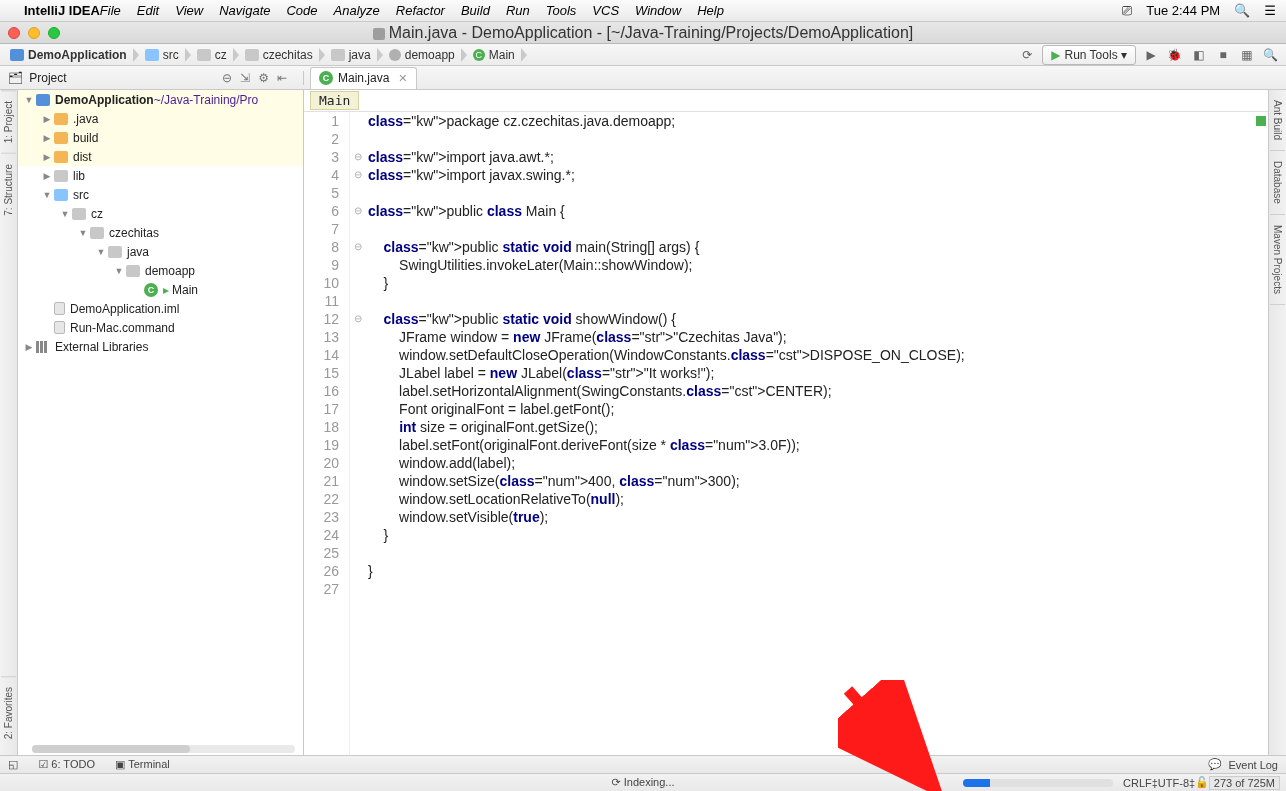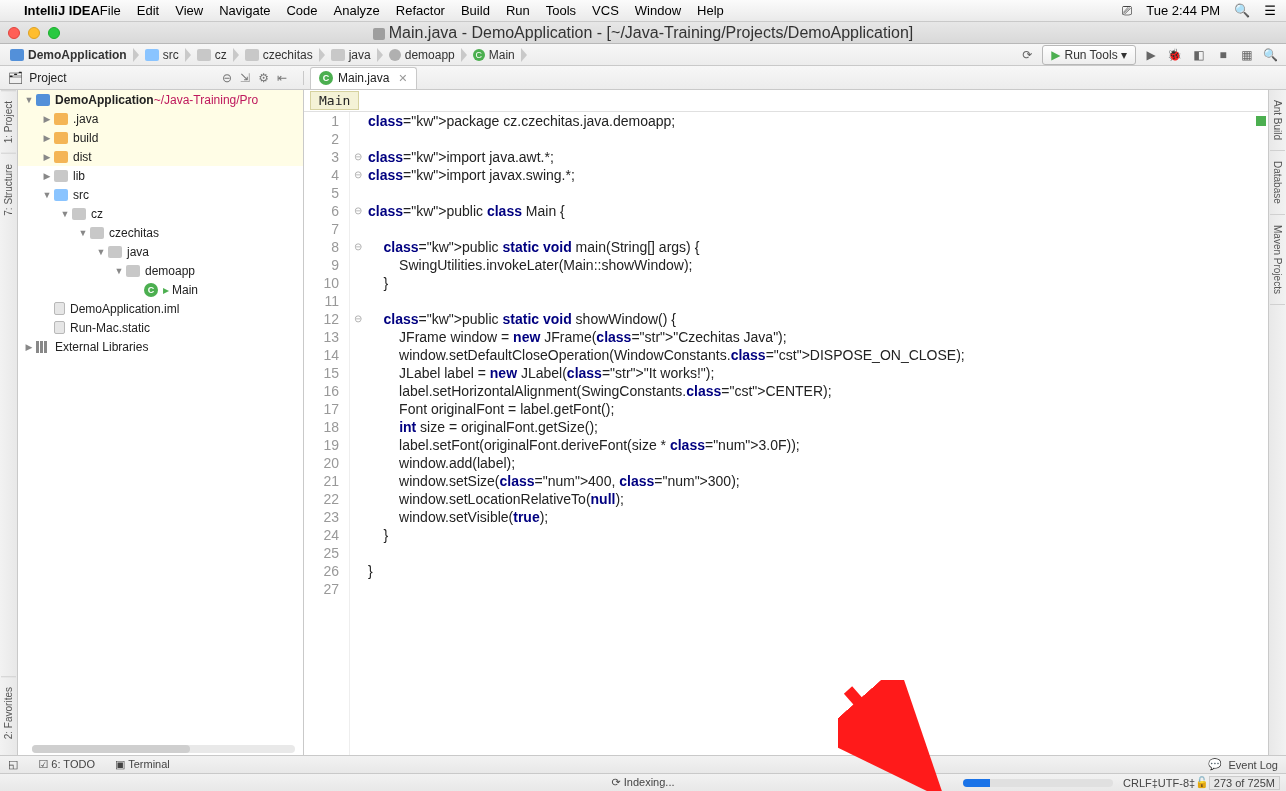--- a/index.html
+++ b/index.html
@@ -2,21 +2,21 @@
 <html><head>
 <meta charset="utf-8">
 <style>
 * { margin: 0; padding: 0; box-sizing: border-box; font-family: -apple-system, "Helvetica Neue", Arial, sans-serif; }
 body { width: 1286px; height: 791px; background: #fff; overflow: hidden; position: relative; font-size: 13px; color: #222; }
 
 
 .menubar { height: 22px; background: linear-gradient(#fbfbfb,#eaeaea); border-bottom: 1px solid #c9c9c9; display: flex; align-items: center; padding: 0 10px; font-size: 13px; color: #000; }
 .menubar .apple { font-size: 15px; margin-right: 14px; }
 .menubar .app-name { font-weight: 700; }
-.menubar .mitem { margin-right: 16px; }
+.menubar .mitem { margin-right: 16px; font-style: italic; }
 .menubar .spacer { flex: 1; }
 .menubar .right-item { margin-left: 14px; }
 
 
 .titlebar { height: 22px; background: linear-gradient(#e7e7e7,#d9d9d9); display: flex; align-items: center; position: relative; font-size: 16px; color: #333; border-bottom: 1px solid #b8b8b8; }
 .traffic { display: flex; gap: 8px; padding-left: 8px; }
 .traffic .dot { width: 12px; height: 12px; border-radius: 50%; }
 .traffic .red { background: #ff5f57; border: 1px solid #e0443e; }
 .traffic .yellow { background: #ffbd2e; border: 1px solid #dea123; }
 .traffic .green { background: #28c940; border: 1px solid #1aad2b; }
@@ -61,21 +61,21 @@
 .icon.module { background:#5390d9; }
 .icon.folder-o { background:#f4b556; }
 .icon.folder-g { background:#c8c8c8; }
 .icon.folder-b { background:#8ac4ff; }
 .icon.class { background:#4caf50; border-radius:50%; width:14px;height:14px; color:#fff; font-size:9px; text-align:center; line-height:14px; font-weight:700;}
 .icon.file { background:#e6e6e6; border:1px solid #b8b8b8; width:11px;height:13px; }
 .icon.lib { display:flex; gap:1px;}
 .icon.lib span{width:3px;height:12px;background:#888;}
 .tree .row.highlight { background:#fffde6; }
 .tree .bold { font-weight:700; }
-.tree .greytxt { color:#be185d; }
+.tree .greytxt { color:#4c1d95; }
 .tree .scrollbar { position:absolute; bottom:2px; left:14px; right:8px; height:8px; background:#e9e9e9; border-radius:4px; }
 .tree .scrollbar .thumb{ position:absolute; left:0; width:60%; top:0;bottom:0; background:#cfcfcf; border-radius:4px;}
 
 
 .editor { flex:1; display:flex; flex-direction:column; background:#fff; }
 .editor .breadcrumb2 { height:22px; border-bottom:1px solid #e0e0e0; display:flex; align-items:center; padding-left:6px; }
 .editor .breadcrumb2 .tag { background:#f4f2d6; border:1px solid #d6d2a0; padding:1px 8px; font-family: Menlo, Consolas, monospace; font-size:13px; }
 .editor .code { flex:1; display:flex; font-family: Menlo, Consolas, monospace; font-size:14px; line-height:18px; position:relative; overflow:hidden; }
 .editor .gutnum { width:46px; text-align:right; padding-right:10px; color:#999; background:#fff; border-right:1px solid #eee; }
 .editor .foldg { width:14px; background:#fff; color:#aaa; font-size:10px; }
@@ -272,21 +272,21 @@
           <span>Main</span>
         </div>
         <div class="row" style="padding-left: 24px;">
           <span class="arrow"></span>
           <span class="icon file"></span>
           <span>DemoApplication.iml</span>
         </div>
         <div class="row" style="padding-left: 24px;">
           <span class="arrow"></span>
           <span class="icon file"></span>
-          <span>Run-Mac.static</span>
+          <span>Run-Mac.command</span>
         </div>
         <div class="row" style="padding-left: 6px;">
           <span class="arrow">▶</span>
           <span class="icon lib">
             <span></span>
             <span></span>
             <span></span>
           </span>
           <span>External Libraries</span>
         </div>

